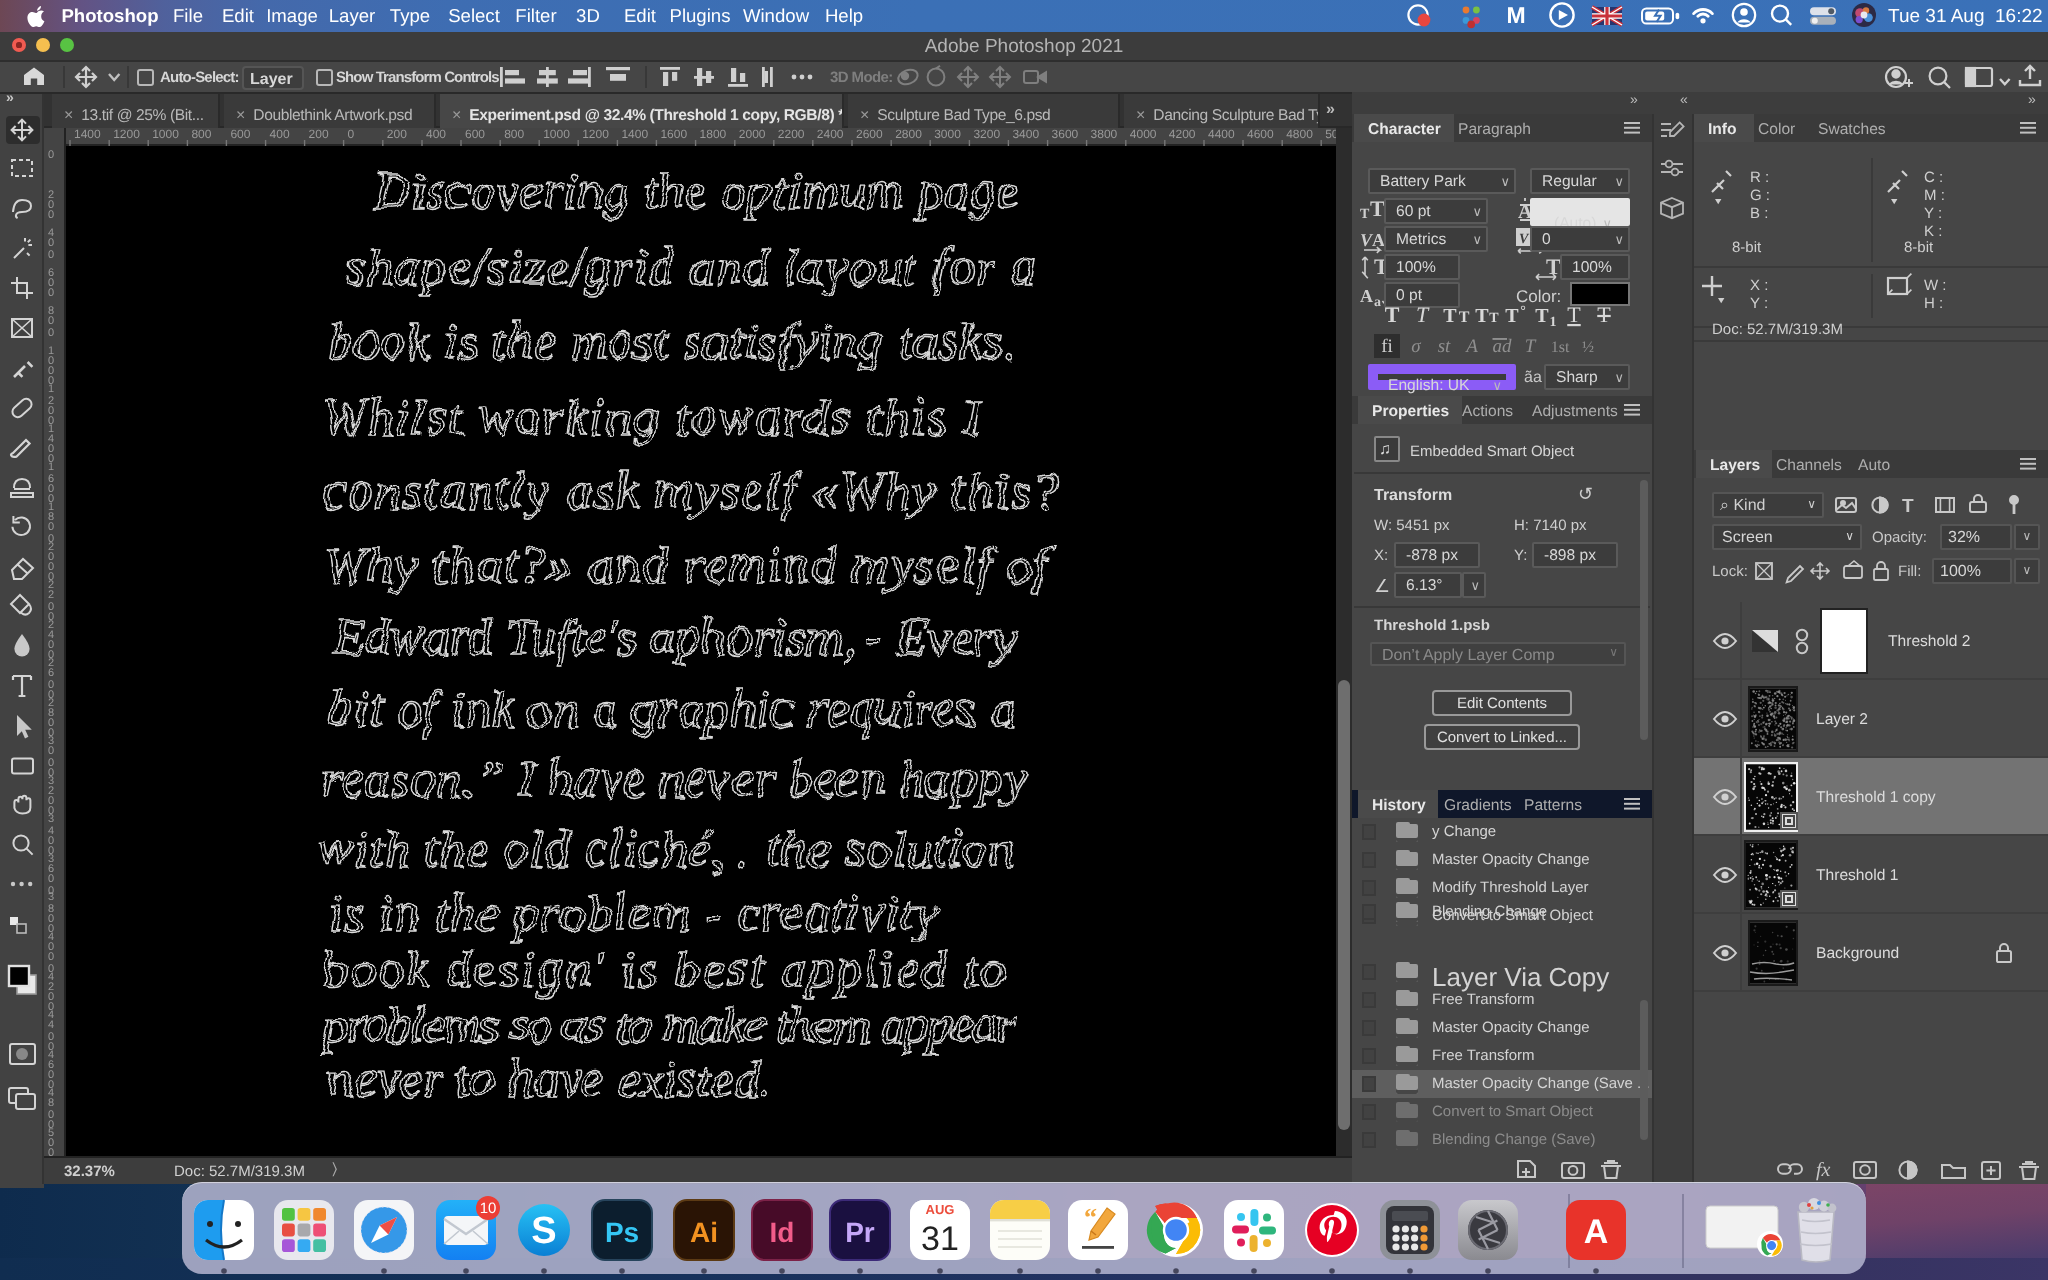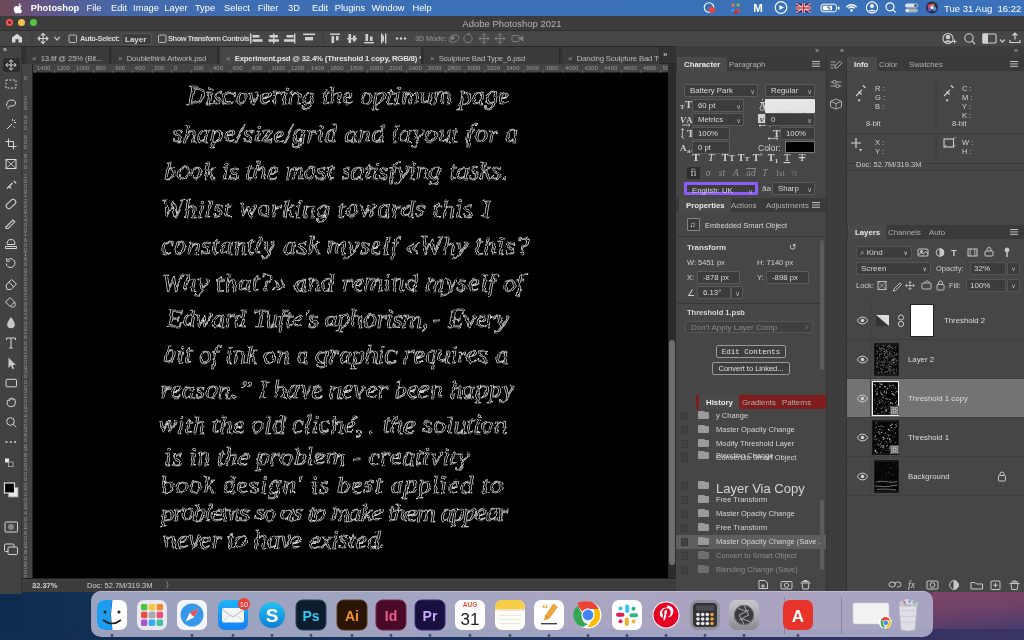--- a/index.html
+++ b/index.html
@@ -477,21 +477,21 @@
       <text x="38" y="25">st</text>
       <text x="52" y="25">A</text>
 <text x="67" y="25" text-decoration="overline">ad</text>
       <text x="81" y="25">T</text>
 </g>
 <g fill="#8f8f8f" font-family="Liberation Serif" font-size="8" text-anchor="middle">
 <text x="96" y="25">1st</text>
       <text x="110" y="25">½</text>
 </g>
 </svg>
-<div class="abs" style="left:684px;top:182px;width:74px;height:13px;background:#3c3c3c;border:3px solid #8b5cf6;border-radius:1px;color:#d8d8d8;font-size:7.8px;font-weight:normal;line-height:12px;text-indent:5px;white-space:nowrap;">English: UK<span style="position:absolute;right:2px;top:0;line-height:13px;font-size:6.5px;color:#bbb;">∨</span></div>
+<div class="abs" style="left:684px;top:182px;width:74px;height:13px;background:#3c3c3c;border:5px solid #8b5cf6;border-radius:1px;color:#d8d8d8;font-size:7.8px;font-weight:normal;line-height:12px;text-indent:5px;white-space:nowrap;">English: UK<span style="position:absolute;right:2px;top:0;line-height:13px;font-size:6.5px;color:#bbb;">∨</span></div>
 <div class="abs" style="left:762px;top:184px;color:#c8c8c8;font-size:8px;">ãa</div>
 <div class="abs" style="left:772px;top:182px;width:43px;height:13px;background:#3c3c3c;border:1px solid #5a5a5a;border-radius:1px;color:#d8d8d8;font-size:7.8px;font-weight:normal;line-height:12px;text-indent:5px;white-space:nowrap;">Sharp<span style="position:absolute;right:2px;top:0;line-height:13px;font-size:6.5px;color:#bbb;">∨</span></div>
 <div class="abs" style="left:676px;top:198px;width:150px;height:14px;background:#3a3a3a;padding-left:19px;">
     <span style="position:absolute;left:3px;top:0;width:52px;height:14px;background:#4a4a4a;"></span>
     <span style="position:absolute;left:10px;top:0;line-height:15px;font-size:7.8px;font-weight:bold;color:#e8e8e8;">Properties</span>
     <span style="position:absolute;left:55px;top:0;line-height:15px;font-size:7.8px;color:#aeaeae;">Actions</span>
     <span style="position:absolute;left:90px;top:0;line-height:15px;font-size:7.8px;color:#aeaeae;">Adjustments</span>
     <span style="position:absolute;right:6px;top:4.0px;width:8px;height:1.2px;background:#c0c0c0;box-shadow:0 2.4px #c0c0c0,0 4.8px #c0c0c0;"></span>
   </div>
 <div class="abs" style="left:687px;top:218px;width:13px;height:13px;background:#3a3a3a;border:1px solid #888;border-radius:1px;"></div>
@@ -507,24 +507,24 @@
 <div class="abs" style="left:757px;top:273px;color:#cfcfcf;font-size:7.5px;">Y:</div>
 <div class="abs" style="left:766px;top:271px;width:43px;height:13px;background:#3c3c3c;border:1px solid #5a5a5a;border-radius:1px;color:#d8d8d8;font-size:7.8px;font-weight:normal;line-height:12px;text-indent:5px;white-space:nowrap;">-898 px</div>
 <div class="abs" style="left:687px;top:288px;color:#cfcfcf;font-size:9px;">∠</div>
 <div class="abs" style="left:697px;top:286px;width:34px;height:13px;background:#3c3c3c;border:1px solid #5a5a5a;border-radius:1px;color:#d8d8d8;font-size:7.8px;font-weight:normal;line-height:12px;text-indent:5px;white-space:nowrap;">6.13°</div>
 <div class="abs" style="left:731px;top:286px;width:12px;height:13px;background:#3c3c3c;border:1px solid #5a5a5a;border-radius:1px;color:#d8d8d8;font-size:7.8px;font-weight:normal;line-height:12px;text-indent:5px;white-space:nowrap;">
     <span style="position:absolute;right:2px;top:0;line-height:13px;font-size:6.5px;color:#bbb;">∨</span>
   </div>
 <div class="abs" style="left:677px;top:303px;width:148px;height:1px;background:#383838;"></div>
 <div class="abs" style="left:687px;top:308px;color:#d6d6d6;font-size:7.5px;font-weight:bold;text-align:center;">Threshold 1.psb</div>
 <div class="abs" style="left:685px;top:321px;width:128px;height:12px;background:#404040;border:1px solid #555;border-radius:1px;color:#8a8a8a;font-size:8px;line-height:11px;text-indent:5px;">Don’t Apply Layer Comp<span style="position:absolute;right:3px;font-size:6px;color:#777;">∨</span></div>
-<div class="abs" style="left:716px;top:345px;width:70px;height:13px;background:#3f3f3f;border:1px solid #999;border-radius:2px;color:#e0e0e0;font-size:7.5px;line-height:12px;text-align:center;font-family:Liberation Mono, monospace;">Edit Contents</div>
+<div class="abs" style="left:716px;top:345px;width:70px;height:13px;background:#3f3f3f;border:1px solid #999;border-radius:2px;color:#e0e0e0;font-size:7.5px;line-height:12px;text-align:center;">Edit Contents</div>
 <div class="abs" style="left:712px;top:362px;width:78px;height:13px;background:#3f3f3f;border:1px solid #999;border-radius:2px;color:#e0e0e0;font-size:7.5px;line-height:12px;text-align:center;">Convert to Linked...</div>
 <div class="abs" style="left:820px;top:240px;width:4px;height:130px;background:#5c5c5c;border-radius:2px;"></div>
-<div class="abs" style="left:696px;top:395px;width:150px;height:14px;background:#7f1d1d;">
+<div class="abs" style="left:676px;top:395px;width:150px;height:14px;background:#0f172a;">
     <span style="position:absolute;left:3px;top:0;width:40px;height:14px;background:#4a4a4a;"></span>
     <span style="position:absolute;left:10px;top:0;line-height:15px;font-size:7.8px;font-weight:bold;color:#e8e8e8;">History</span>
     <span style="position:absolute;left:46px;top:0;line-height:15px;font-size:7.8px;color:#aeaeae;">Gradients</span>
     <span style="position:absolute;left:86px;top:0;line-height:15px;font-size:7.8px;color:#aeaeae;">Patterns</span>
     <span style="position:absolute;right:6px;top:4.0px;width:8px;height:1.2px;background:#c0c0c0;box-shadow:0 2.4px #c0c0c0,0 4.8px #c0c0c0;"></span>
   </div>
 <div class="abs" style="left:676px;top:409px;width:150px;height:169px;background:#464646;overflow:hidden;">
     <div style="position:absolute;left:0;top:0px;width:100%;height:14px;background:transparent;">
       <span style="position:absolute;left:5px;top:3px;width:7px;height:8px;border:1px solid #3a3a3a;background:#424242;"></span>
       <span style="position:absolute;left:22px;top:2.5px;width:11px;height:9px;background:#9a9a9a;border-radius:1px;border-top:2px solid #9a9a9a;box-shadow:0 -2px #464646 inset;"></span>

